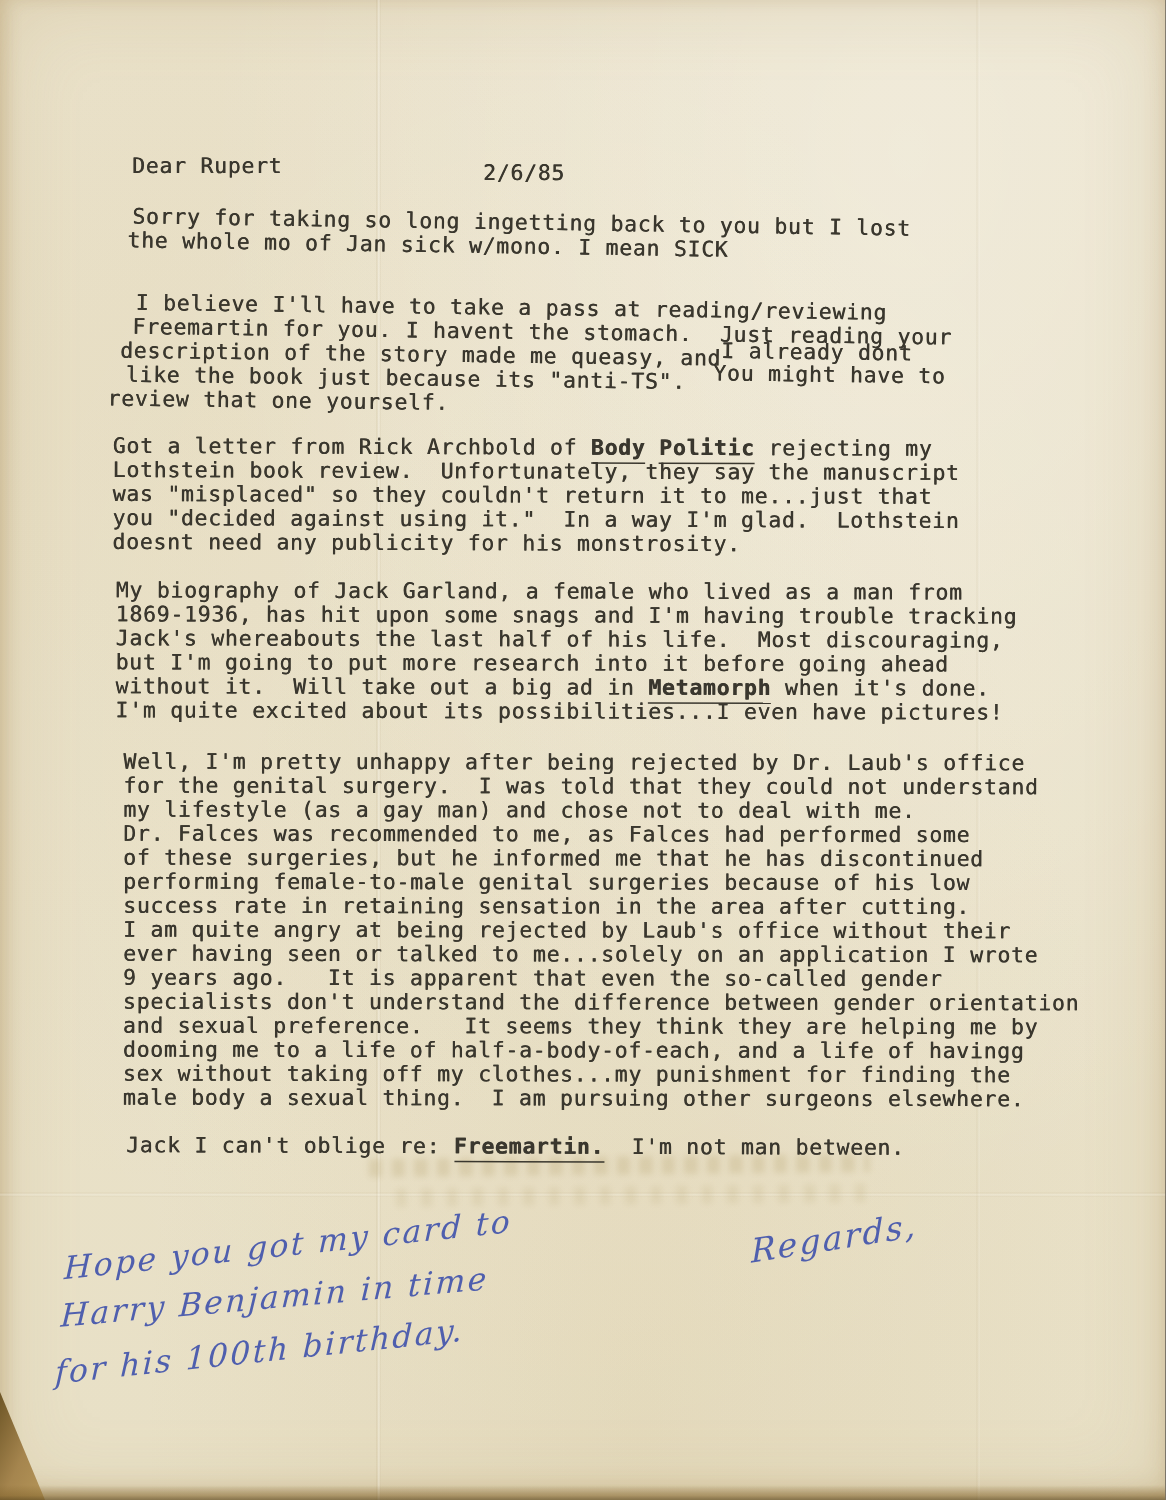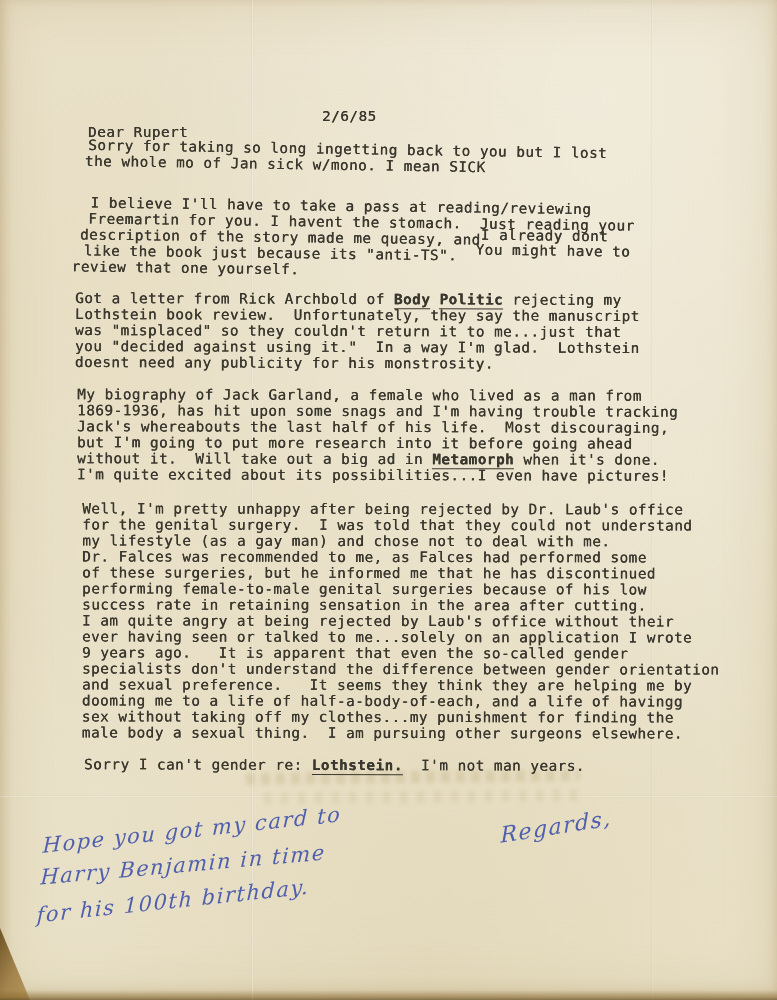--- a/index.html
+++ b/index.html
@@ -22,21 +22,21 @@
   .crease.hz{top:795px;left:0;width:100%;height:3px;
     background:linear-gradient(rgba(150,125,70,.10),rgba(255,255,252,.22),rgba(150,125,70,.08));}
   .bottom-edge{position:absolute;left:0;bottom:0;width:100%;height:10px;
     background:linear-gradient(rgba(140,110,50,0),rgba(125,95,40,.45) 70%,rgba(85,65,25,.6));}
   .corner-wedge{position:absolute;left:0;bottom:0;width:30px;height:72px;
     background:linear-gradient(115deg,#6d5526,#a5854e 55%,#b59659);
     clip-path:polygon(0 0,0 100%,100% 100%);}
   .typed{color:#3a372e;font-size:14.3px;line-height:16px;letter-spacing:.5px;
     text-shadow:.3px 0 0 currentColor;}
   .row{position:absolute;white-space:pre;}
-  .salutation{top:103px;left:88px;margin-top:21px;}
+  .salutation{top:103px;left:88px;}
   .date{top:108px;left:322px;}
   .para{position:absolute;white-space:pre;}
   .tline{height:16px;}
   #p1{top:141px;left:85px;transform:rotate(.9deg);}
   #p2{top:198px;left:72px;transform:rotate(.75deg);}
   #p3{top:291px;left:75px;transform:rotate(.2deg);}
   #p4{top:387px;left:77px;transform:rotate(.15deg);}
   #p5{top:501px;left:82px;transform:rotate(.1deg);}
   #p6{top:757px;left:84px;transform:rotate(.2deg);}
   .u{border-bottom:1.3px solid currentColor;padding-bottom:.5px;font-weight:bold;}
@@ -70,21 +70,21 @@
 
   <span class="row salutation typed">Dear Rupert</span>
   <span class="row date typed">2/6/85</span>
 
   <div id="paras" class="typed">
       <div class="para" id="p1"><div class="tline" style="margin-left: 3px;"><span>Sorry for taking so long ingetting back to you but I lost</span></div><div class="tline"><span>the whole mo of Jan sick w/mono. I mean SICK</span></div></div>
       <div class="para" id="p2"><div class="tline" style="margin-left: 18px;"><span>I believe I'll have to take a pass at reading/reviewing</span></div><div class="tline" style="margin-left: 16px;"><span>Freemartin for you. I havent the stomach.  Just reading your</span></div><div class="tline" style="margin-left: 8px;"><span>description of the story made me queasy, and</span><span class="raised" style="top: -5px;">I already dont</span></div><div class="tline" style="margin-left: 12px;"><span>like the book just because its "anti-TS".  </span><span class="raised" style="top: -6px;">You might have to</span></div><div class="tline"><span>review that one yourself.</span></div></div>
       <div class="para" id="p3"><div class="tline"><span>Got a letter from Rick Archbold of </span><span class="u">Body</span><span> </span><span class="u">Politic</span><span> rejecting my</span></div><div class="tline"><span>Lothstein book review.  Unfortunately, they say the manuscript</span></div><div class="tline"><span>was "misplaced" so they couldn't return it to me...just that</span></div><div class="tline"><span>you "decided against using it."  In a way I'm glad.  Lothstein</span></div><div class="tline"><span>doesnt need any publicity for his monstrosity.</span></div></div>
       <div class="para" id="p4"><div class="tline"><span>My biography of Jack Garland, a female who lived as a man from</span></div><div class="tline"><span>1869-1936, has hit upon some snags and I'm having trouble tracking</span></div><div class="tline"><span>Jack's whereabouts the last half of his life.  Most discouraging,</span></div><div class="tline"><span>but I'm going to put more research into it before going ahead</span></div><div class="tline"><span>without it.  Will take out a big ad in </span><span class="u">Metamorph</span><span> when it's done.</span></div><div class="tline"><span>I'm quite excited about its possibilities...I even have pictures!</span></div></div>
       <div class="para" id="p5"><div class="tline"><span>Well, I'm pretty unhappy after being rejected by Dr. Laub's office</span></div><div class="tline"><span>for the genital surgery.  I was told that they could not understand</span></div><div class="tline"><span>my lifestyle (as a gay man) and chose not to deal with me.</span></div><div class="tline"><span>Dr. Falces was recommended to me, as Falces had performed some</span></div><div class="tline"><span>of these surgeries, but he informed me that he has discontinued</span></div><div class="tline"><span>performing female-to-male genital surgeries because of his low</span></div><div class="tline"><span>success rate in retaining sensation in the area after cutting.</span></div><div class="tline"><span>I am quite angry at being rejected by Laub's office without their</span></div><div class="tline"><span>ever having seen or talked to me...solely on an application I wrote</span></div><div class="tline"><span>9 years ago.   It is apparent that even the so-called gender</span></div><div class="tline"><span>specialists don't understand the difference between gender orientation</span></div><div class="tline"><span>and sexual preference.   It seems they think they are helping me by</span></div><div class="tline"><span>dooming me to a life of half-a-body-of-each, and a life of havingg</span></div><div class="tline"><span>sex without taking off my clothes...my punishment for finding the</span></div><div class="tline"><span>male body a sexual thing.  I am pursuing other surgeons elsewhere.</span></div></div>
-      <div class="para" id="p6"><div class="tline"><span>Sorry I can't gender re: </span><span class="u">Lothstein.</span><span>  I'm not man years.</span></div></div>
+      <div class="para" id="p6"><div class="tline"><span>Jack I can't oblige re: </span><span class="u">Freemartin.</span><span>  I'm not man between.</span></div></div>
     </div>
 
   <div id="hand" class="hand">
       <div class="hline h1">Hope you got my card to</div>
       <div class="hline h2">Harry Benjamin in time</div>
       <div class="hline h3">for his 100th birthday.</div>
     </div>
   <div class="regards">Regards,</div>
 
   <div class="corner-wedge"></div>

